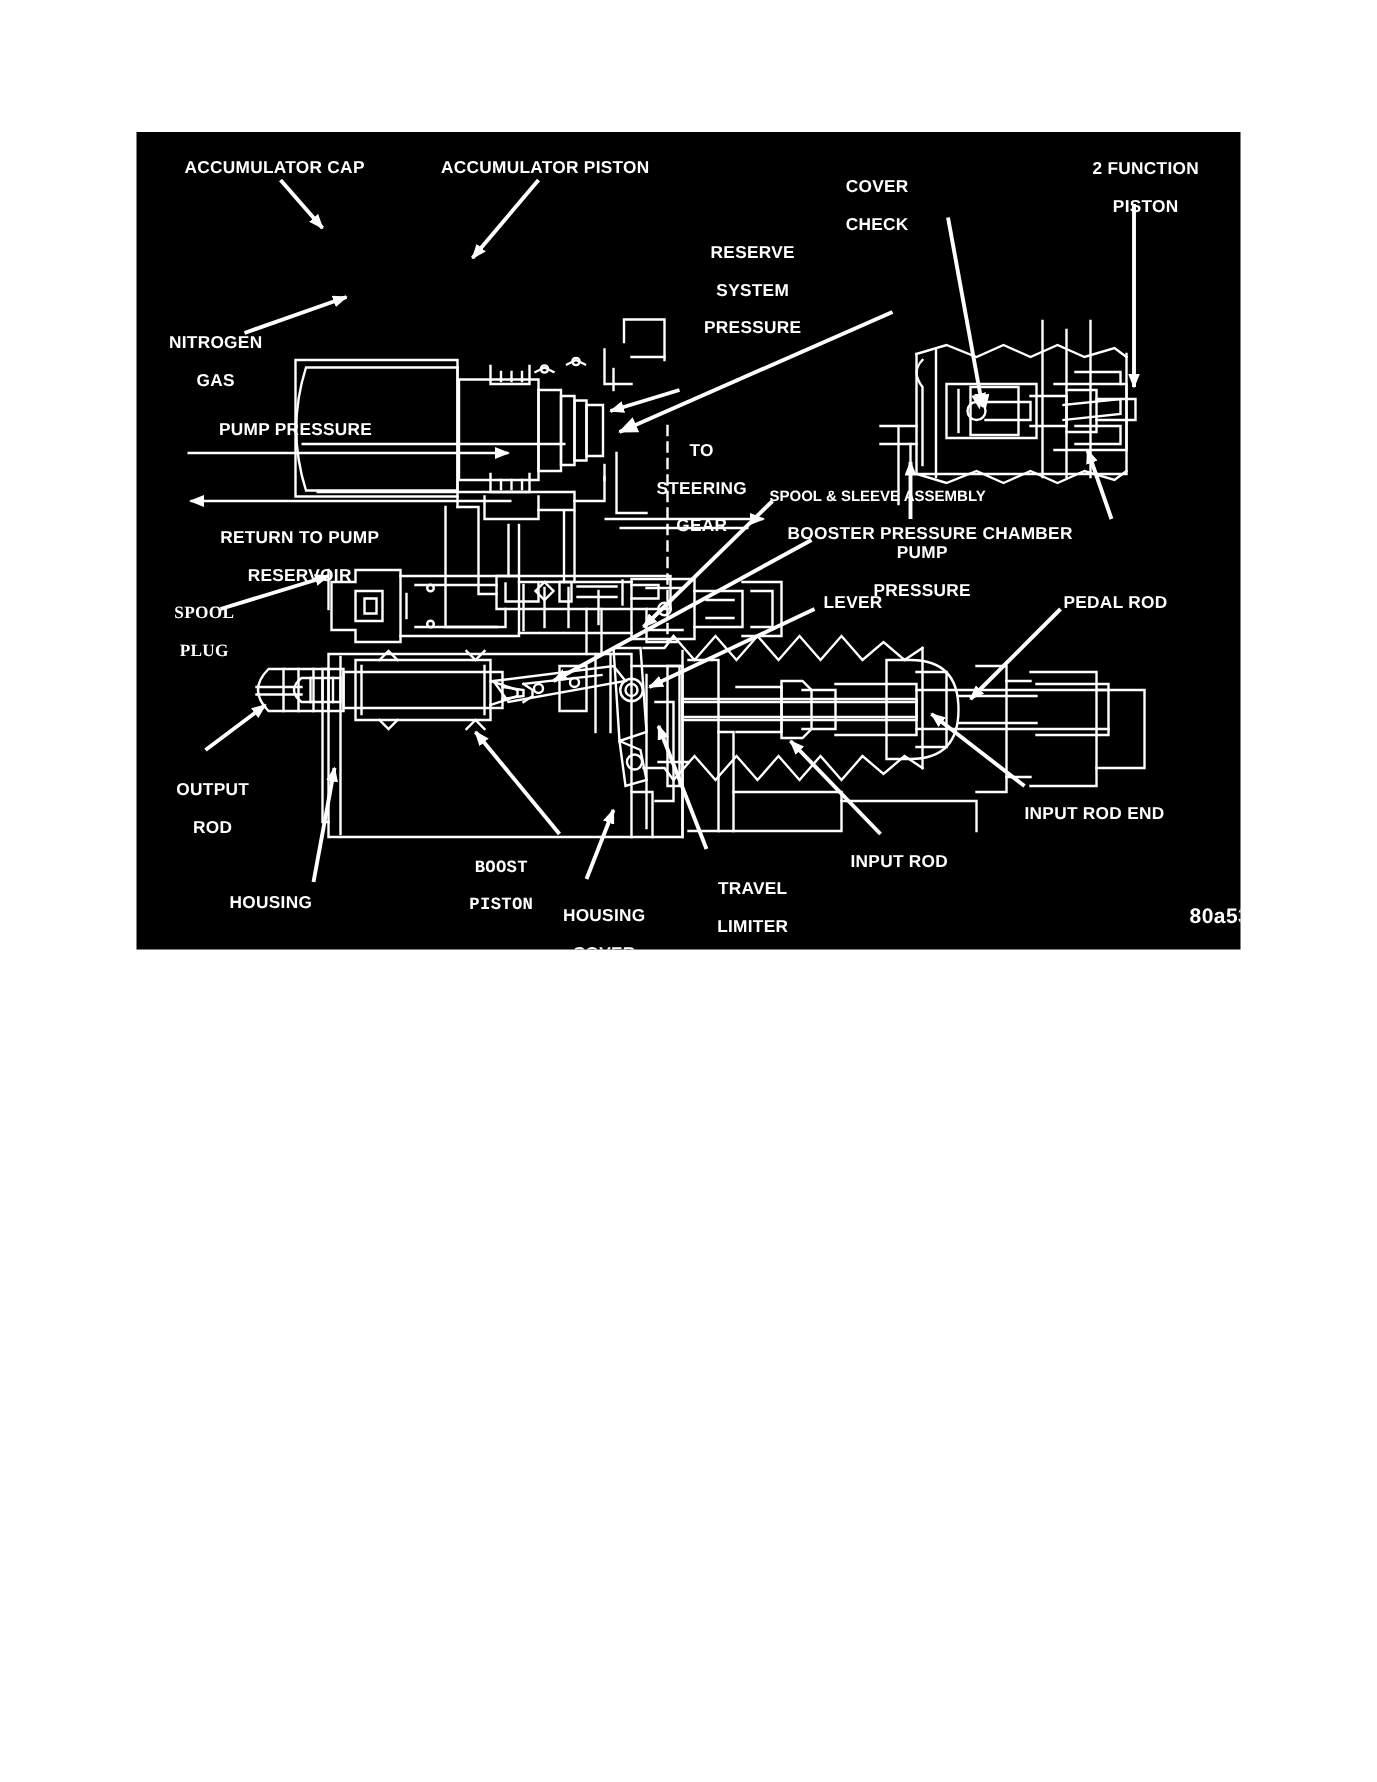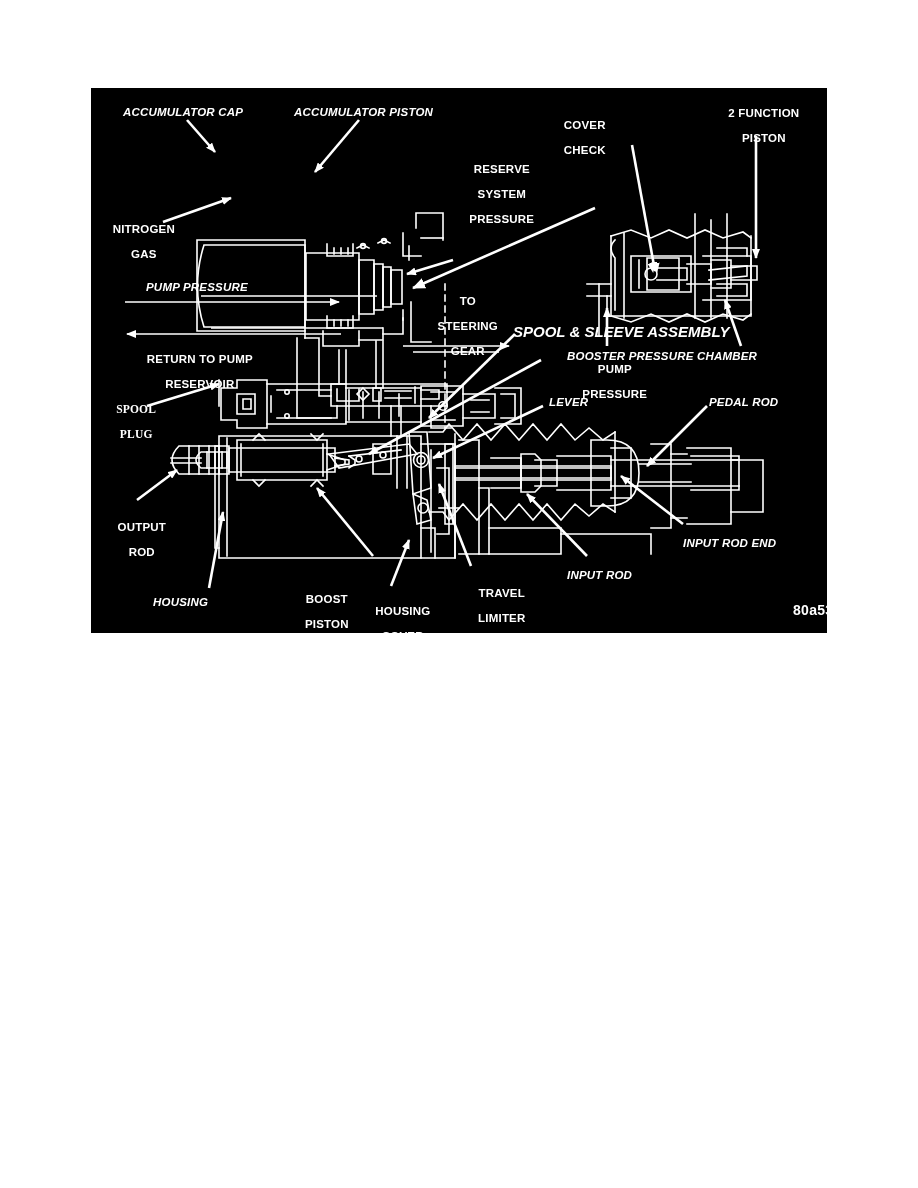--- a/index.html
+++ b/index.html
@@ -21,22 +21,22 @@
     color:#ffffff;
     font-family:"Liberation Sans",sans-serif;
     font-weight:bold;
     font-size:11.5px;
     line-height:12.6px;
     letter-spacing:0.2px;
     white-space:pre;
     -webkit-font-smoothing:none;
   }
   .lbl.ctr{text-align:center;}
-  .lbl.lf{text-align:right;font-style:italic;}
-  .small{font-size:15px;line-height:11.6px;letter-spacing:0px;}
+  .lbl.lf{text-align:right;}
+  .small{font-size:10px;line-height:11.6px;letter-spacing:0px;}
   .code{
     position:absolute;
     color:#ffffff;
     font-family:"Liberation Sans",sans-serif;
     font-weight:bold;
     font-size:14px;
     letter-spacing:0.3px;
     margin-left:35px;
   }
 </style>
@@ -346,34 +346,34 @@
     <span>GEAR</span>
   </div>
 
   <div class="lbl ctr" style="left:4px;top:302px;width:70px;font-family:Liberation Serif, serif;">
     <span>SPOOL</span><br>
     <span>PLUG</span>
   </div>
 
   <div class="lbl lf small" style="left:422px;top:238px;">SPOOL &amp; SLEEVE ASSEMBLY</div>
 
-  <div class="lbl lf" style="left:476px;top:262px;">BOOSTER PRESSURE CHAMBER</div>
+  <div class="lbl lf" style="left:434px;top:262px;">BOOSTER PRESSURE CHAMBER</div>
 
   <div class="lbl lf" style="left:458px;top:308px;">LEVER</div>
 
   <div class="lbl lf" style="left:618px;top:308px;">PEDAL ROD</div>
 
   <div class="lbl ctr" style="left:4px;top:420px;width:80px;text-align:center;">
     <span>OUTPUT</span><br>
     <span>ROD</span>
   </div>
 
   <div class="lbl lf" style="left:62px;top:508px;">HOUSING</div>
 
-  <div class="lbl ctr" style="left:184px;top:492px;width:90px;">
+  <div class="lbl ctr" style="left:184px;top:472px;width:90px;font-family:Liberation Mono, monospace;">
     <span>BOOST</span><br>
     <span>PISTON</span>
   </div>
 
   <div class="lbl ctr" style="left:258px;top:504px;width:94px;">
     <span>HOUSING</span><br>
     <span>COVER</span>
   </div>
 
   <div class="lbl ctr" style="left:362px;top:486px;width:84px;">

